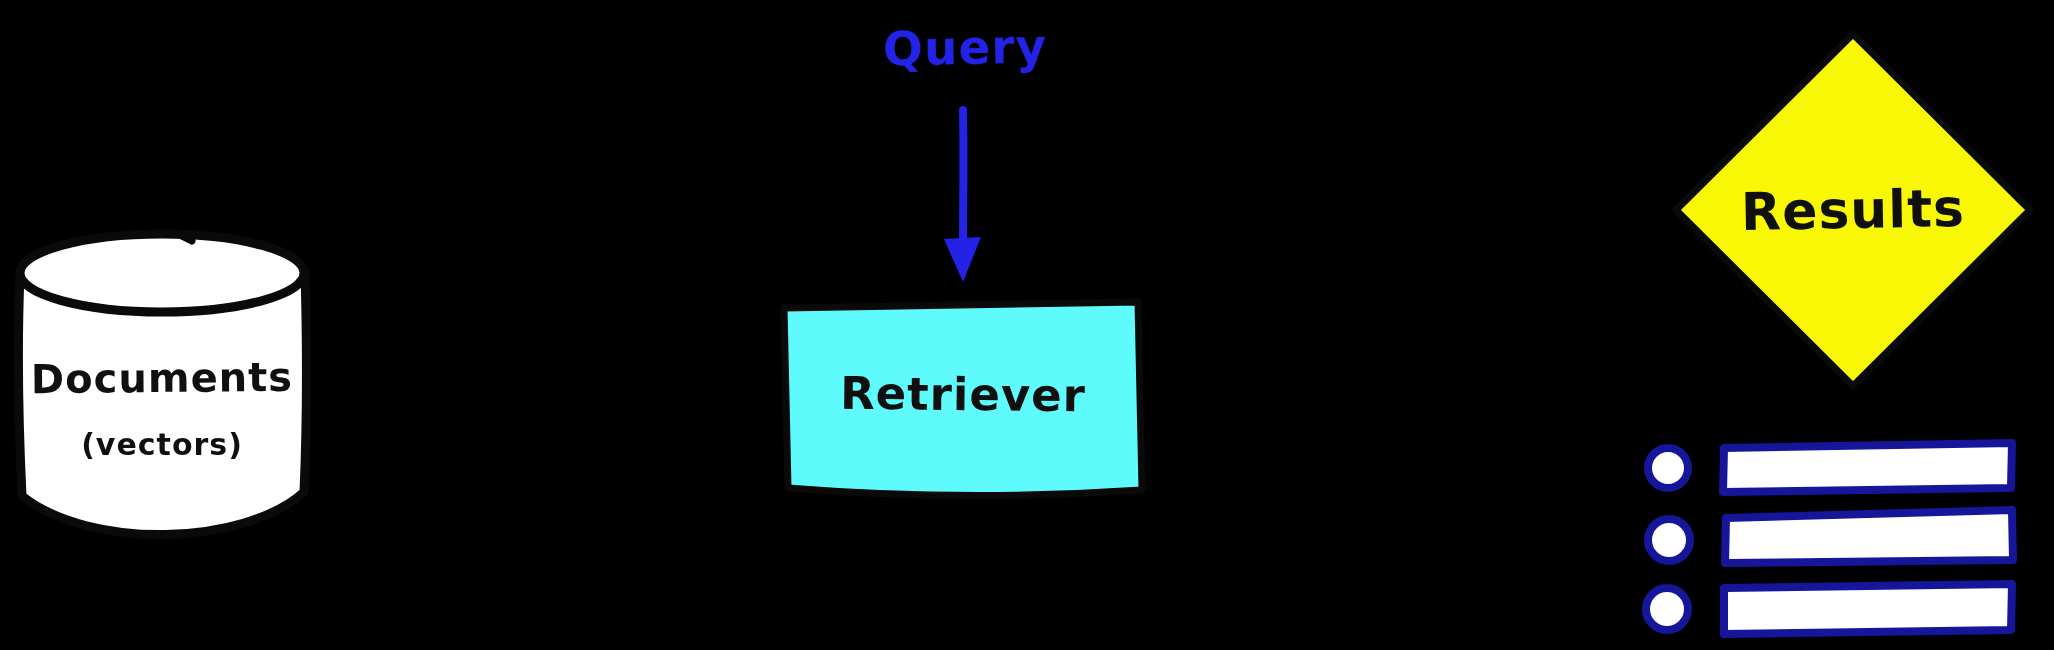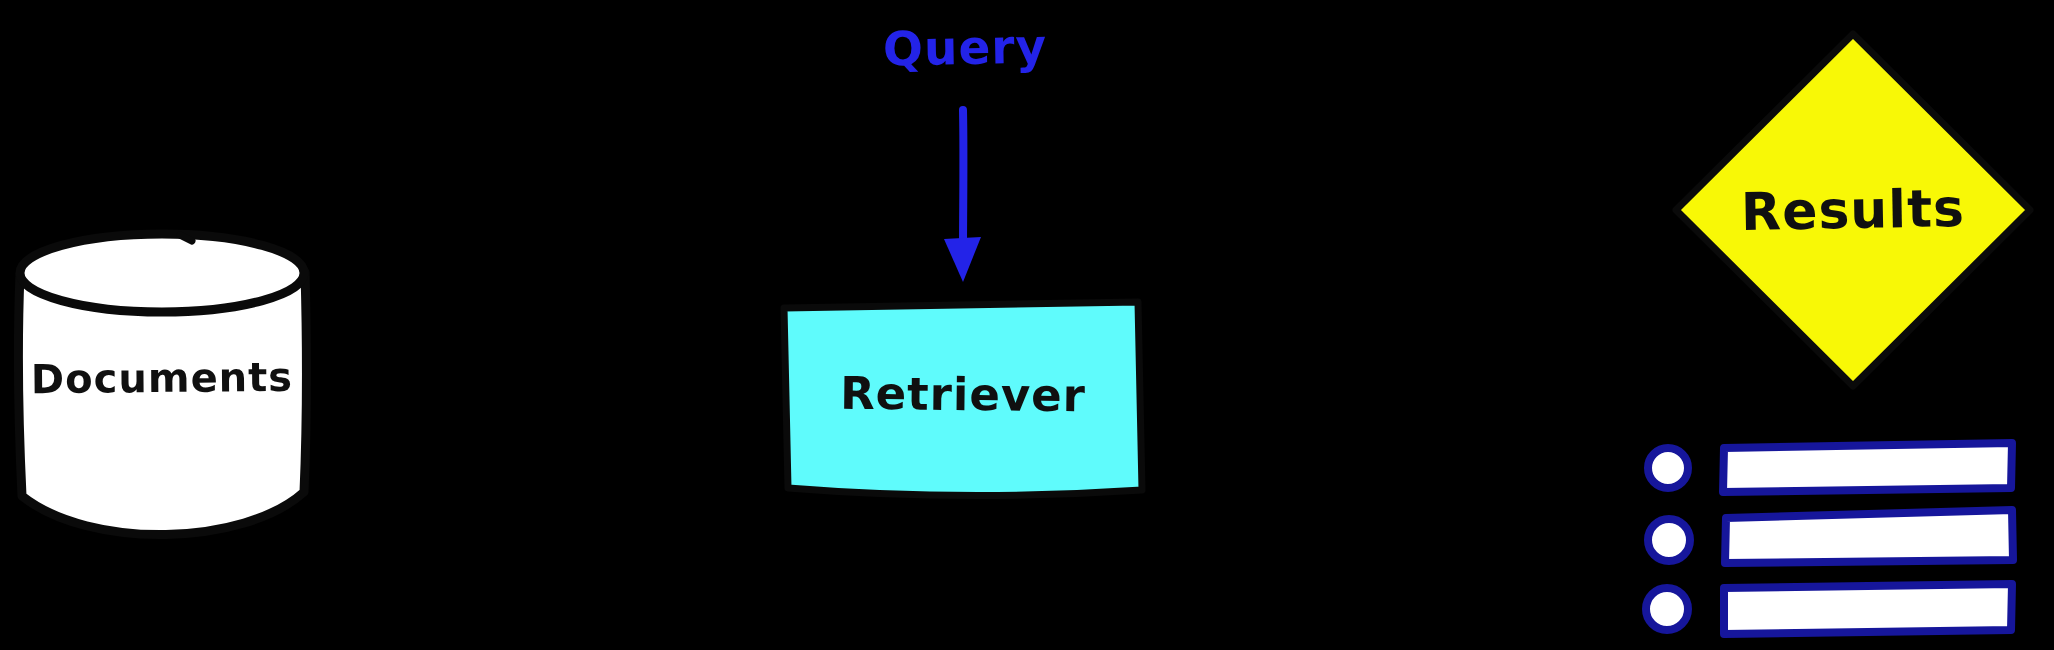--- a/index.html
+++ b/index.html
@@ -41,20 +41,21 @@
 <body>
 
 <div class="stage">
 
   <svg class="abs" style="left:12px; top:226px;" width="302" height="342" viewBox="0 0 302 342">
     <path class="ink" d="M 8 48 C 5 122, 7 208, 10 270 C 78 324, 232 320, 292 266 C 295 198, 295 118, 293 46" fill="#ffffff"></path>
     <ellipse class="ink" cx="150" cy="47" rx="142" ry="39" fill="#ffffff"></ellipse>
     <path class="ink-thin" d="M 168 9 L 180 15" fill="none"></path>
   </svg>
   <div class="lbl lbl-documents">Documents</div>
+  <div class="lbl lbl-vectors">(vectors)</div>
 
   <div class="lbl lbl-query">Query</div>
   <svg class="abs" style="left:930px; top:102px;" width="70" height="190" viewBox="0 0 70 190">
     <path class="blue-line" d="M 33 8 C 34 55, 33 105, 33 150" stroke="#2323e8"></path>
     <polygon points="33,180 14,137 51,135" fill="#2323e8"></polygon>
   </svg>
 
   <svg class="abs" style="left:776px; top:294px;" width="376" height="212" viewBox="0 0 376 212">
     <path class="ink-thin" d="M 8 14 L 362 8 L 366 196 Q 186 208 12 194 Z" fill="#5ffbfc"></path>
   </svg>

